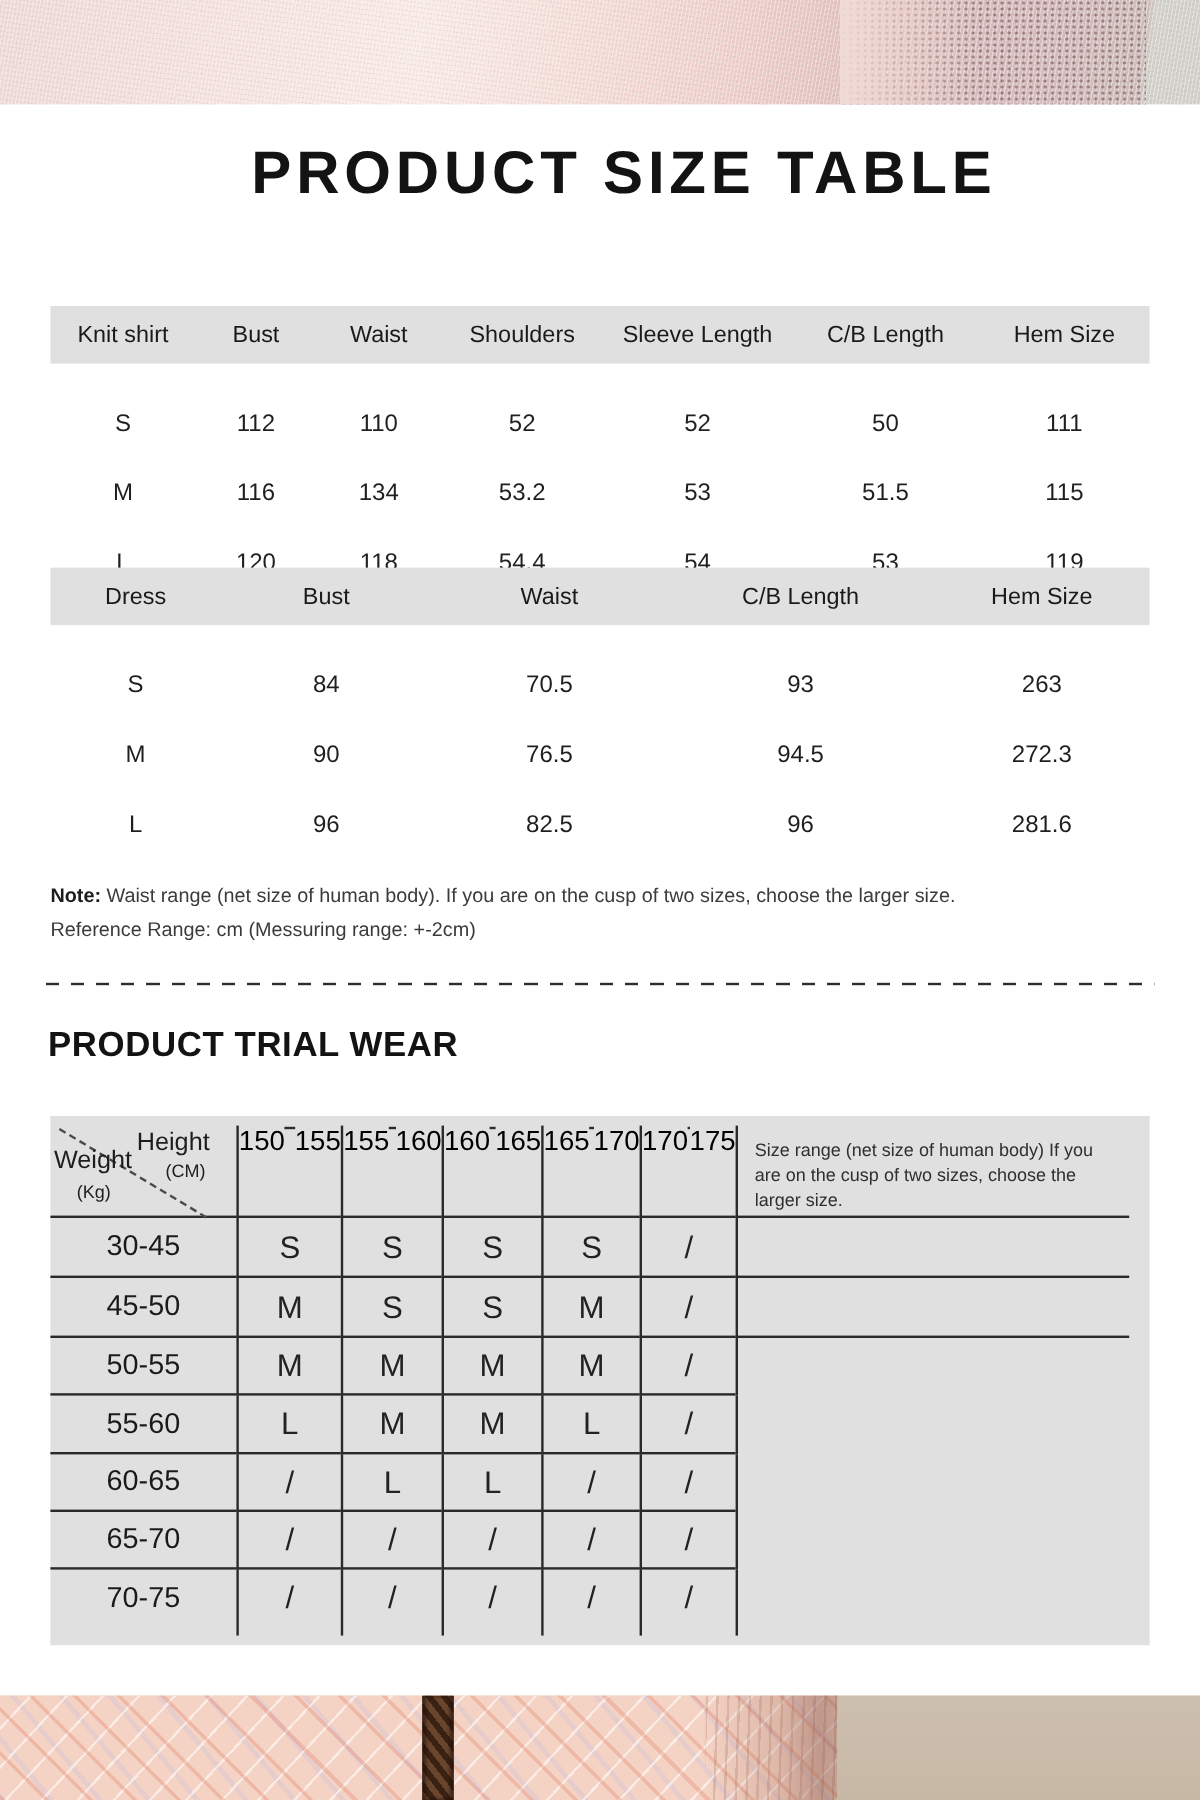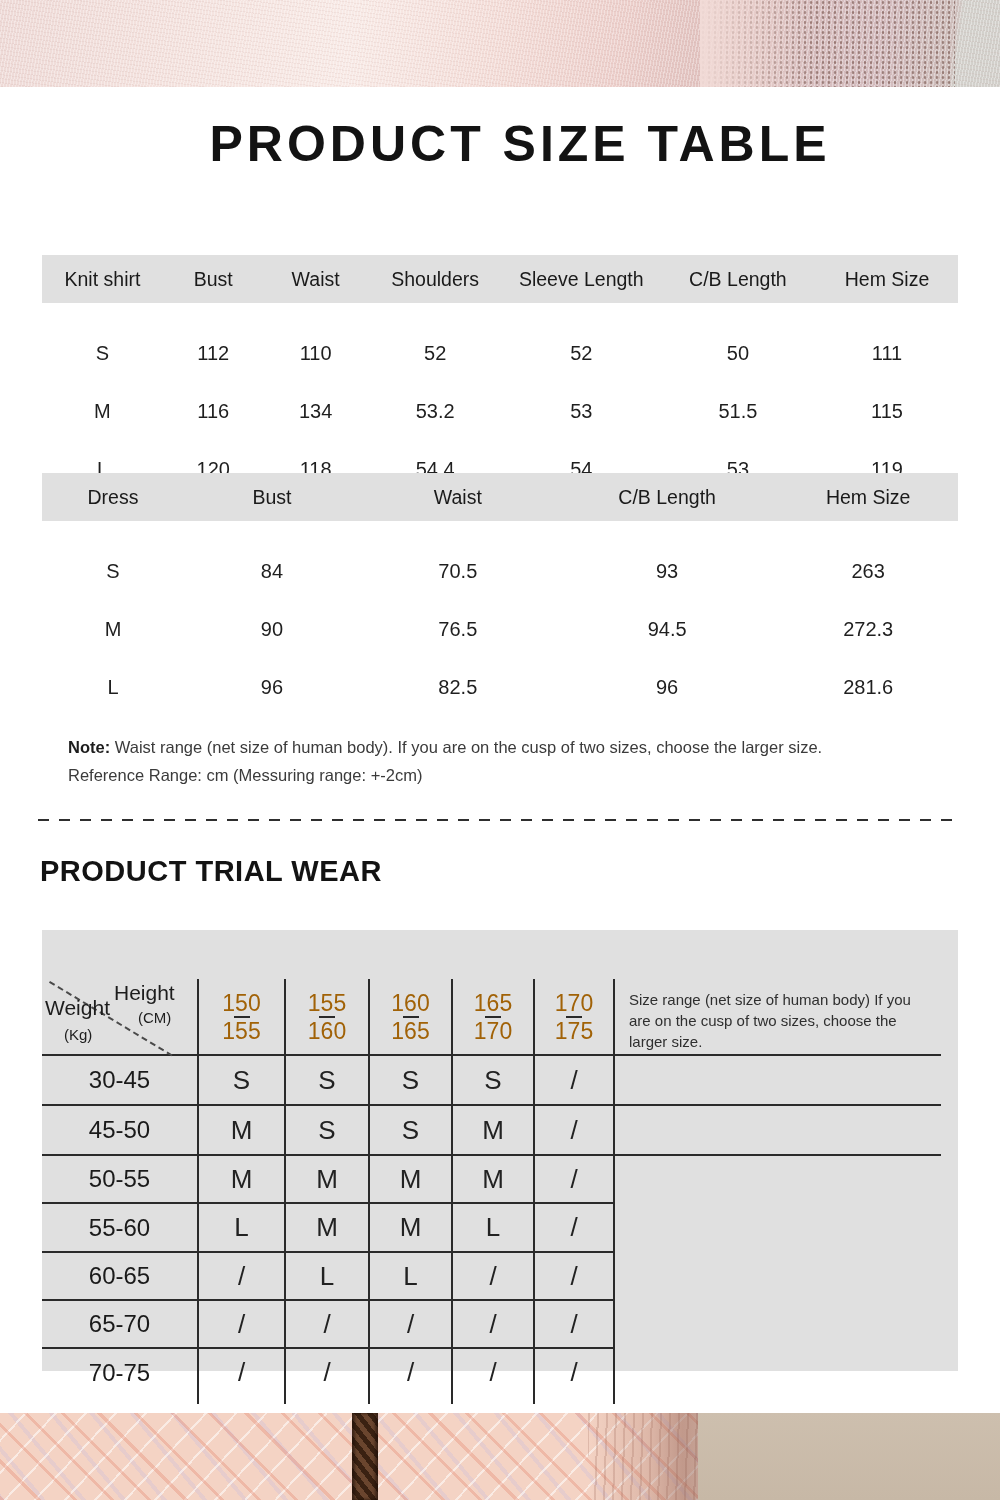--- a/index.html
+++ b/index.html
@@ -32,21 +32,21 @@
     background:linear-gradient(180deg,#cdbfae,#c7b8a6);}
   .braid{position:absolute;left:352px;top:0;width:26px;height:87px;
     background:repeating-linear-gradient(52deg,#6a452e 0 5px,#3a2112 5px 10px);
     box-shadow:inset 3px 0 3px rgba(30,15,8,.6),inset -3px 0 3px rgba(30,15,8,.6);}
 
   
   .title{position:absolute;left:0;top:118px;width:1000px;margin:0;text-align:center;
     font-size:50px;line-height:52px;font-weight:700;letter-spacing:4px;color:#131313;padding-left:20px;}
   .section-title{position:absolute;left:40px;top:855px;margin:0;
     font-size:29px;font-weight:700;letter-spacing:.5px;color:#131313;}
-  .notes{position:absolute;left:42px;top:733px;font-size:16.5px;line-height:28px;color:#3b3b3b;margin-left:26px;}
+  .notes{position:absolute;left:42px;top:733px;font-size:16.5px;line-height:28px;color:#3b3b3b;}
   .notes b{color:#1d1d1d;}
   .divider{position:absolute;left:38px;top:819px;width:924px;height:2px;
     background:repeating-linear-gradient(90deg,#2e2e2e 0 11px,rgba(0,0,0,0) 11px 21px);}
 
   
   .size-table{position:absolute;left:42px;width:916px;}
   .shirt{top:207px;margin-top:48px;}
   .dress{top:473px;}
   .bar{height:48px;background:#e0e0e0;display:grid;align-items:center;}
   .rows{margin-top:21px;}
@@ -54,34 +54,34 @@
   .shirt .bar,.shirt .row{grid-template-columns:13.2% 11% 11.35% 14.75% 17.15% 17.05% 15.5%;}
   .dress .bar,.dress .row{grid-template-columns:15.5% 19.2% 21.4% 24.3% 19.6%;}
   .c{text-align:center;font-size:19.5px;color:#1a1a1a;}
   .row .c{font-size:20px;color:#1f1f1f;}
 
   
   .trial{position:absolute;left:42px;top:930px;width:916px;height:441px;background:#e0e0e0;
     box-sizing:border-box;padding-top:8px;}
   .tgrid{display:grid;width:100%;
     grid-template-columns:155px 87px 84px 83px 82px 80px 1fr;
-    grid-template-rows:77px 50px 50px 48px 49px 48px 48px 47px 8px;margin-top:41px;}
+    grid-template-rows:77px 50px 50px 48px 49px 48px 48px 47px 8px;}
   .tgrid>div{position:relative;box-sizing:border-box;}
   .bl{border-left:2px solid #2a2a2a;}
   .bb{border-bottom:2px solid #2a2a2a;}
   .mr17{margin-right:17px;}
   .corner .diag{position:absolute;left:8px;top:2px;width:143px;border-top:2px dashed #4a4a4a;
     transform:rotate(31deg);transform-origin:0 0;}
   .corner span{position:absolute;white-space:nowrap;color:#1d1d1d;}
   .lbl-height{left:72px;top:2px;font-size:21px;}
   .lbl-cm{left:96px;top:30px;font-size:15px;}
   .lbl-weight{left:3px;top:17px;font-size:21px;}
   .lbl-kg{left:22px;top:47px;font-size:15px;}
-  .hcell{display:flex;flex-direction:column;align-items:center;justify-content:center;
-    font-size:23px;line-height:24px;color:#a16207;}
+  .hcell{display:flex;justify-content:center;
+    font-size:23px;line-height:24px;color:#000000;}
   .hdash{width:16px;height:2px;background:#2a2a2a;margin:1px auto;}
   .wcell{display:flex;align-items:center;justify-content:center;font-size:24px;color:#1a1a1a;}
   .vcell{display:flex;align-items:center;justify-content:center;font-size:26px;color:#222;}
   .ncell{padding:10px 18px 0 14px;font-size:15px;line-height:21px;color:#2f2f2f;}
 </style>
 </head>
 <body>
 
 <div class="screen">
 

